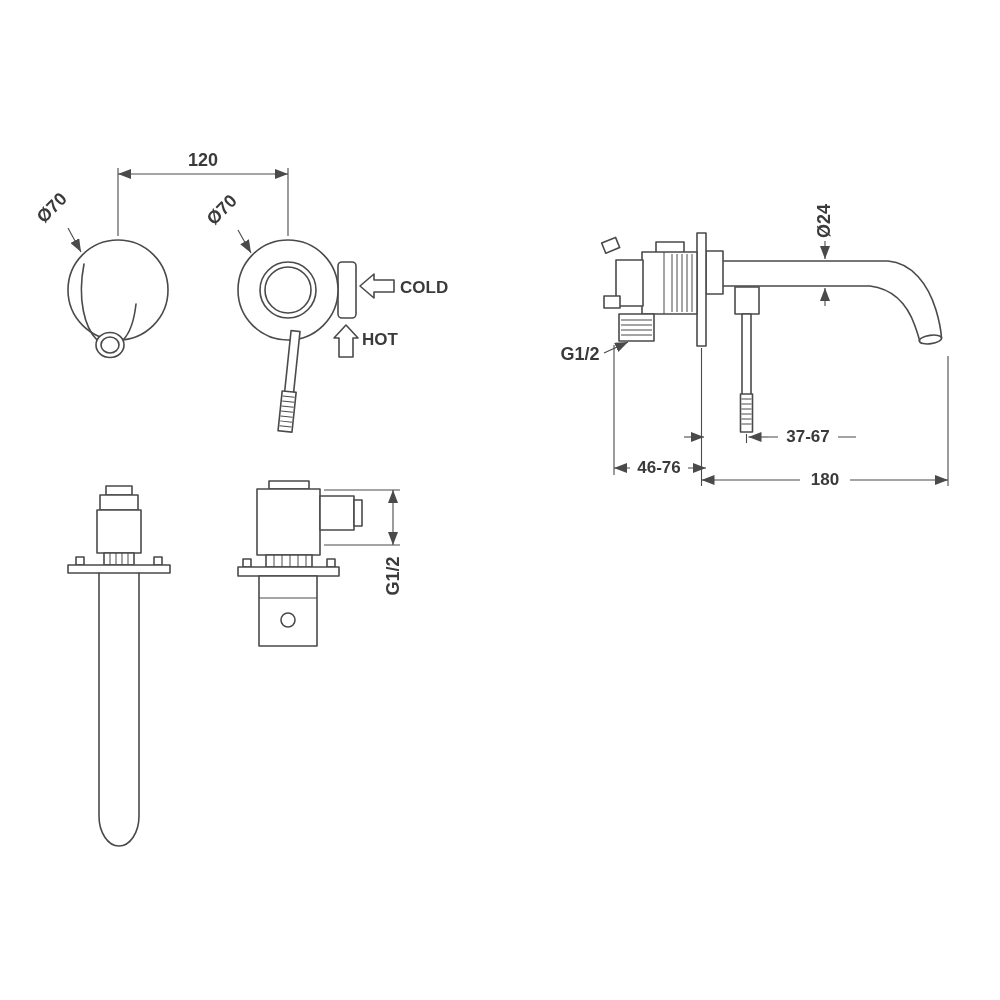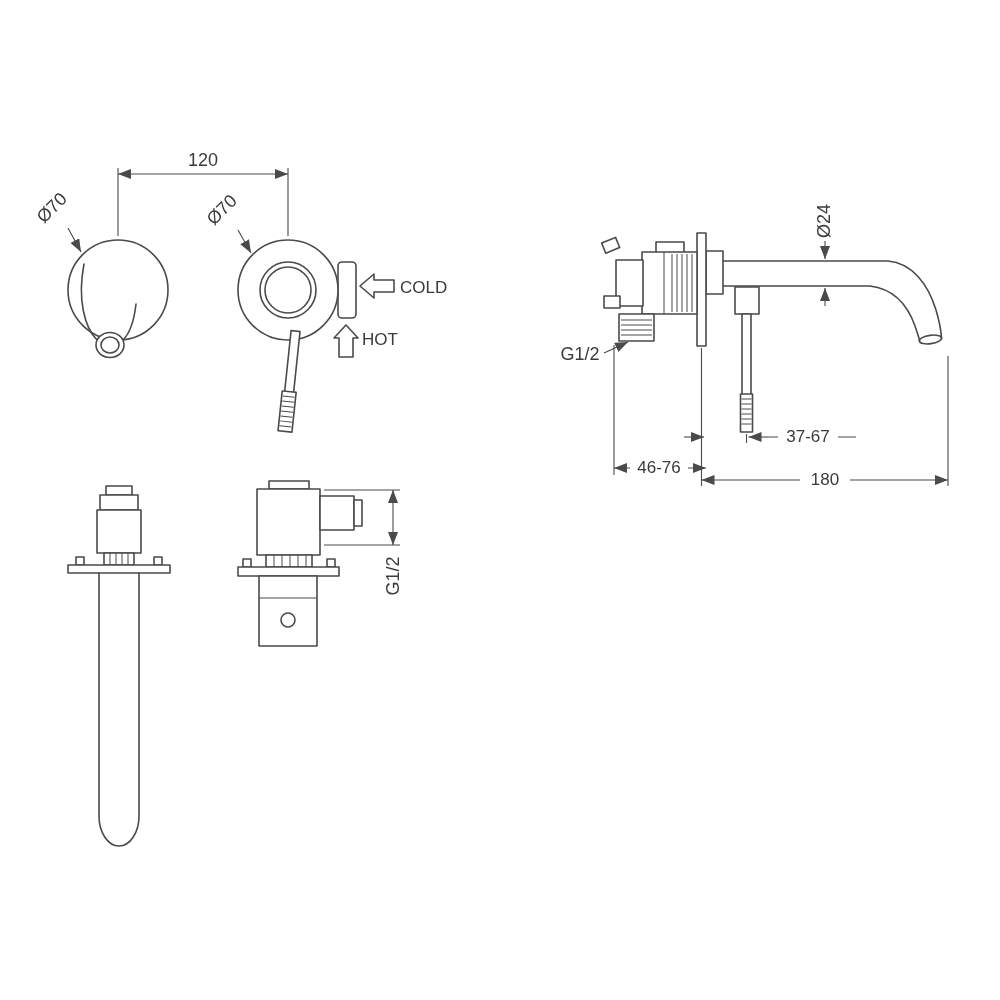--- a/index.html
+++ b/index.html
@@ -1,16 +1,16 @@
 <!DOCTYPE html>
 <html><head>
 <meta charset="utf-8">
 <style>
   html,body{margin:0;padding:0;background:#ffffff;}
-  .canvas{width:1000px;height:973px;background:#ffffff;position:relative;overflow:hidden;}
+  .canvas{width:1000px;height:973px;background:#ffffff;position:relative;overflow:hidden;font-weight:bold;}
   svg{display:block;}
   svg text{font-family:"Liberation Sans", sans-serif; fill:#3a3a3a;}
   .t17{font-size:17px;}
   .t18{font-size:18px;}
   .ol{fill:none;stroke:#4a4a4a;stroke-width:1.6;stroke-linejoin:round;stroke-linecap:round;}
   .olf{fill:#ffffff;stroke:#4a4a4a;stroke-width:1.6;stroke-linejoin:round;}
   .dl{fill:none;stroke:#4a4a4a;stroke-width:1.1;}
   .thin{fill:none;stroke:#4a4a4a;stroke-width:1;}
   .wbg{fill:#ffffff;stroke:none;}
 </style>

